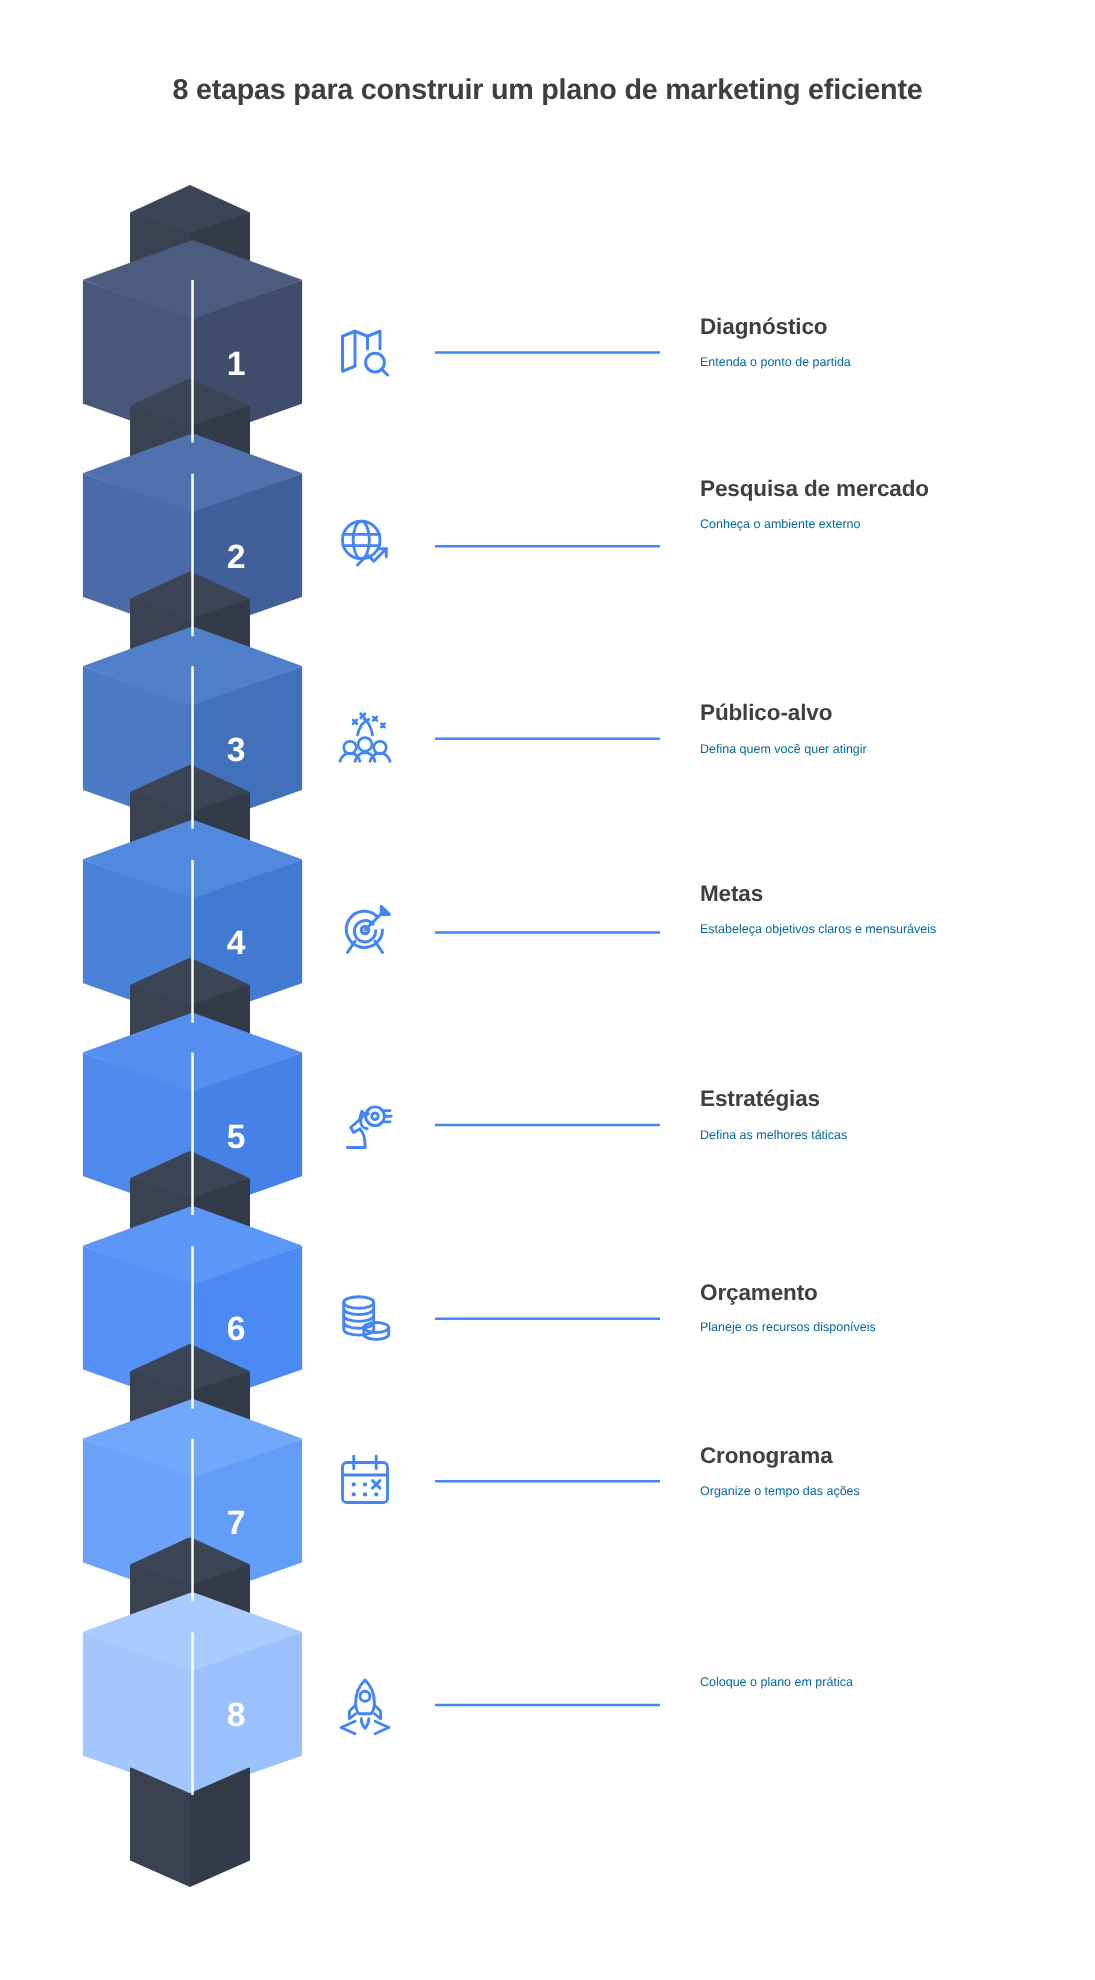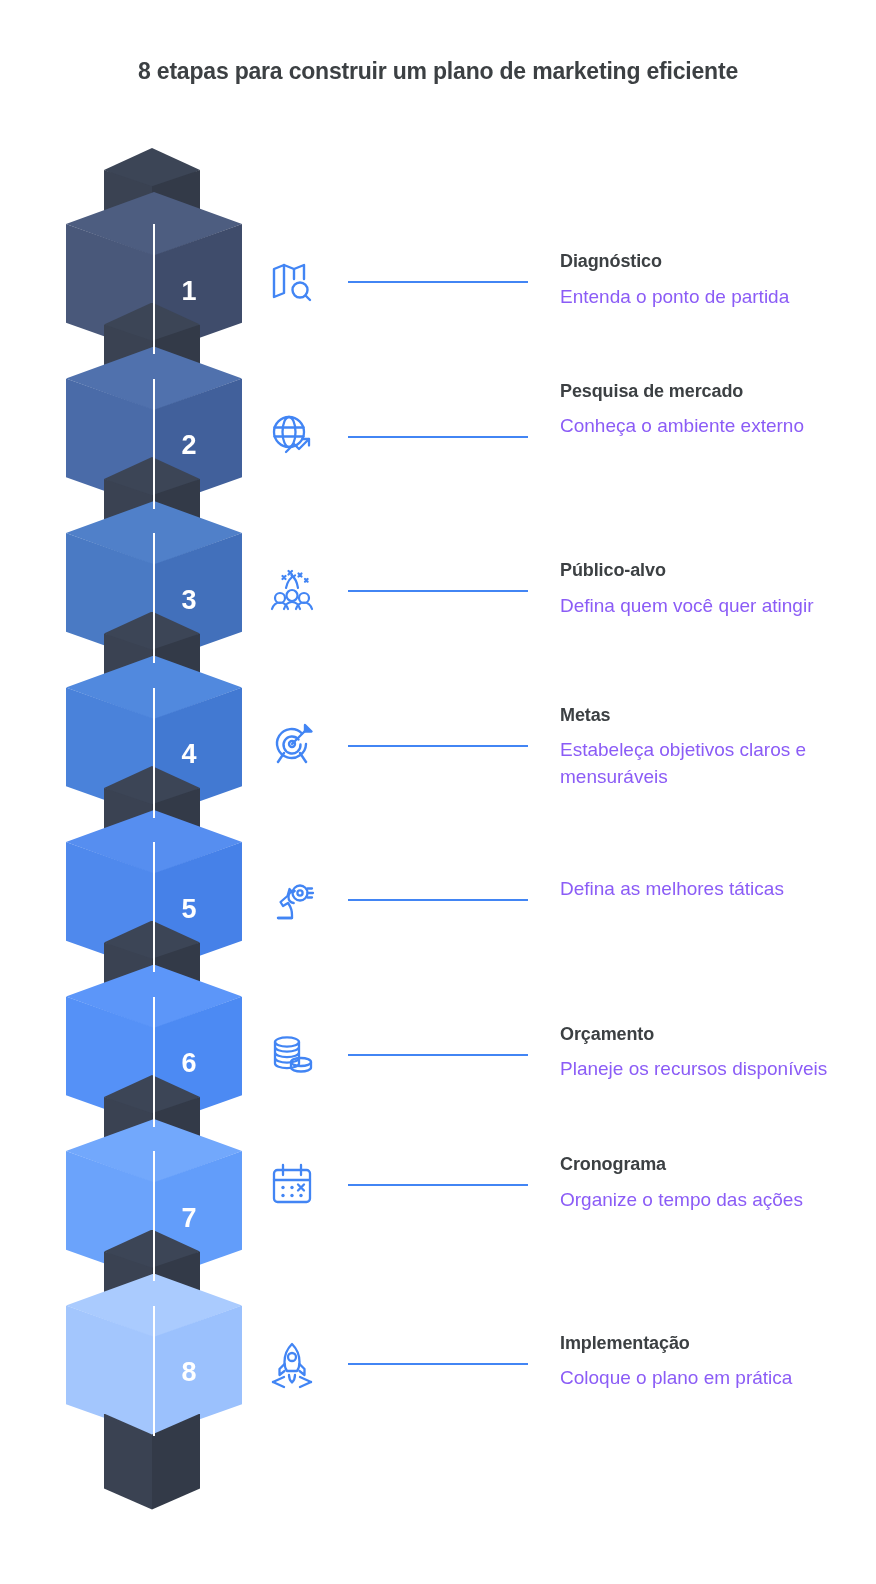--- a/index.html
+++ b/index.html
@@ -160,22 +160,22 @@
   }
   .row-title {
     font-size: 18px;
     font-weight: bold;
     color: #3c4043;
     line-height: 1.42;
     letter-spacing: -0.1px;
   }
   .row-sub {
     margin-top: 9px;
-    font-size: 19px;
-    color: #8b5cf6;
+    font-size: 10px;
+    color: #0369a1;
     line-height: 1.42;
   }
   .row-text.two-line { top: -57px; }
   .row-text.sub-two-line { top: -42px; }
 </style>
 </head>
 <body>
 
 <div class="page-title">8 etapas para construir um plano de marketing eficiente</div>
 
@@ -418,20 +418,21 @@
       <div class="row-icon"><svg viewBox="0 0 56 56" fill="none" stroke="#4285f4" stroke-width="2.3" stroke-linecap="round" stroke-linejoin="round">
       <path d="M14 47 h14 v-3 c0-7 -2-9 -4-12 l-5 3 l-2.5-4 l7-6 l2-7 l3 3.5 l2-1.5"></path>
       <path d="M14 47 h14"></path>
       <path d="M30.5 20 c-3.5 0 -6 2.6 -6 6 c0 3.2 2.2 5.6 5.2 6"></path>
       <circle cx="36" cy="22" r="7.5"></circle>
       <circle cx="36" cy="22" r="2.6"></circle>
       <path d="M43.5 22 H49 M43.5 26.5 H48 M43.5 17.5 H48"></path>
     </svg></div>
       <div class="row-line"></div>
       <div class="row-text">
+        <div class="row-title">Estratégias</div>
         <div class="row-sub">Defina as melhores táticas</div>
       </div>
     </div>
     <div class="row" style="top: 1053.5px;">
       <div class="row-icon"><svg viewBox="0 0 56 56" fill="none" stroke="#4285f4" stroke-width="2.3" stroke-linecap="round" stroke-linejoin="round">
       <ellipse cx="23" cy="16" rx="12" ry="4.6"></ellipse>
       <path d="M11 16 v5 c0 2.5 5.4 4.6 12 4.6 s12-2.1 12-4.6 v-5"></path>
       <path d="M11 21.5 v5 c0 2.5 5.4 4.6 12 4.6 s12-2.1 12-4.6 v-5"></path>
       <path d="M11 27 v5 c0 2.5 5.4 4.6 12 4.6 s12-2.1 12-4.6 v-5"></path>
       <path d="M11 32.5 v5 c0 2.5 5.4 4.6 12 4.6 s12-2.1 12-4.6 v-5"></path>
@@ -470,17 +471,16 @@
       <path d="M20.5 29 l-5 5 v6 l5-4"></path>
       <path d="M35.5 29 l5 5 v6 l-5-4"></path>
       <path d="M25 40 c0 4 1.5 6 3 7.5 c1.5-1.5 3-3.5 3-7.5"></path>
       <path d="M9 47 L20 42"></path>
       <path d="M9 47 L20 52"></path>
       <path d="M47 47 L36 42"></path>
       <path d="M47 47 L36 52"></path>
     </svg></div>
       <div class="row-line"></div>
       <div class="row-text">
-        <div class="row-title">Implementação</div>
         <div class="row-sub">Coloque o plano em prática</div>
       </div>
     </div>
   </div>
 
 </body></html>

